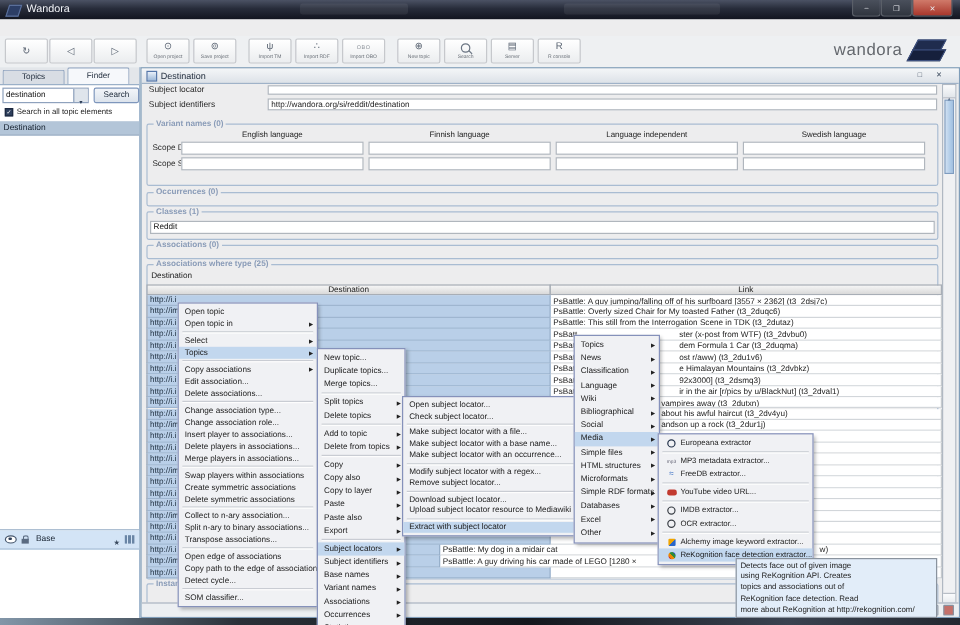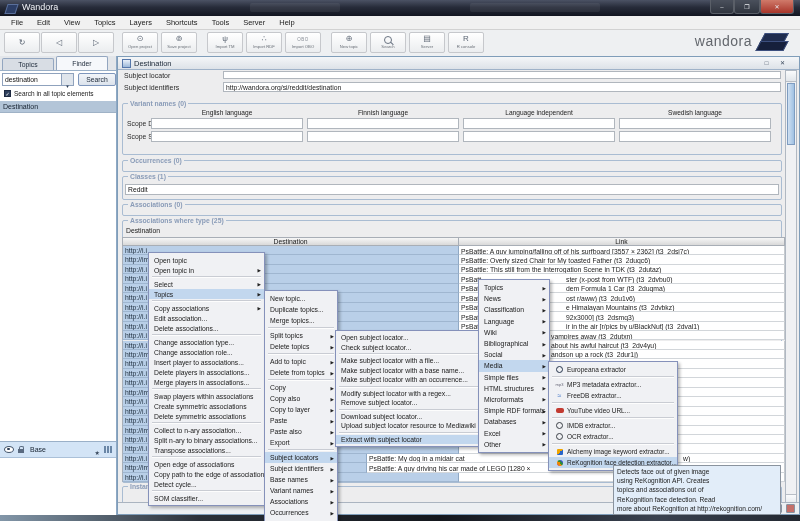--- a/index.html
+++ b/index.html
@@ -180,31 +180,20 @@
     <span class="tb-title">Wandora</span>
     <span class="ghost g1"></span>
     <span class="ghost g2"></span>
     <div class="winbtns">
       <div class="wbtn min"></div>
       <div class="wbtn max"></div>
       <div class="wbtn close"></div>
     </div>
   </div>
 
-  <div class="menubar" id="menubar">
-      <div class="mb-item">File</div>
-      <div class="mb-item">Edit</div>
-      <div class="mb-item">View</div>
-      <div class="mb-item">Topics</div>
-      <div class="mb-item">Layers</div>
-      <div class="mb-item">Shortcuts</div>
-      <div class="mb-item">Tools</div>
-      <div class="mb-item">Server</div>
-      <div class="mb-item">Help</div>
-    </div>
 
   <div class="toolbar" id="toolbar">
     <div class="logo">
       <span class="logo-text">wandora</span>
       <span class="logo-mark">
           <i class="a"></i>
           <i class="b"></i>
         </span>
     </div>
   <div class="tbtn" style="left: 4px;">

